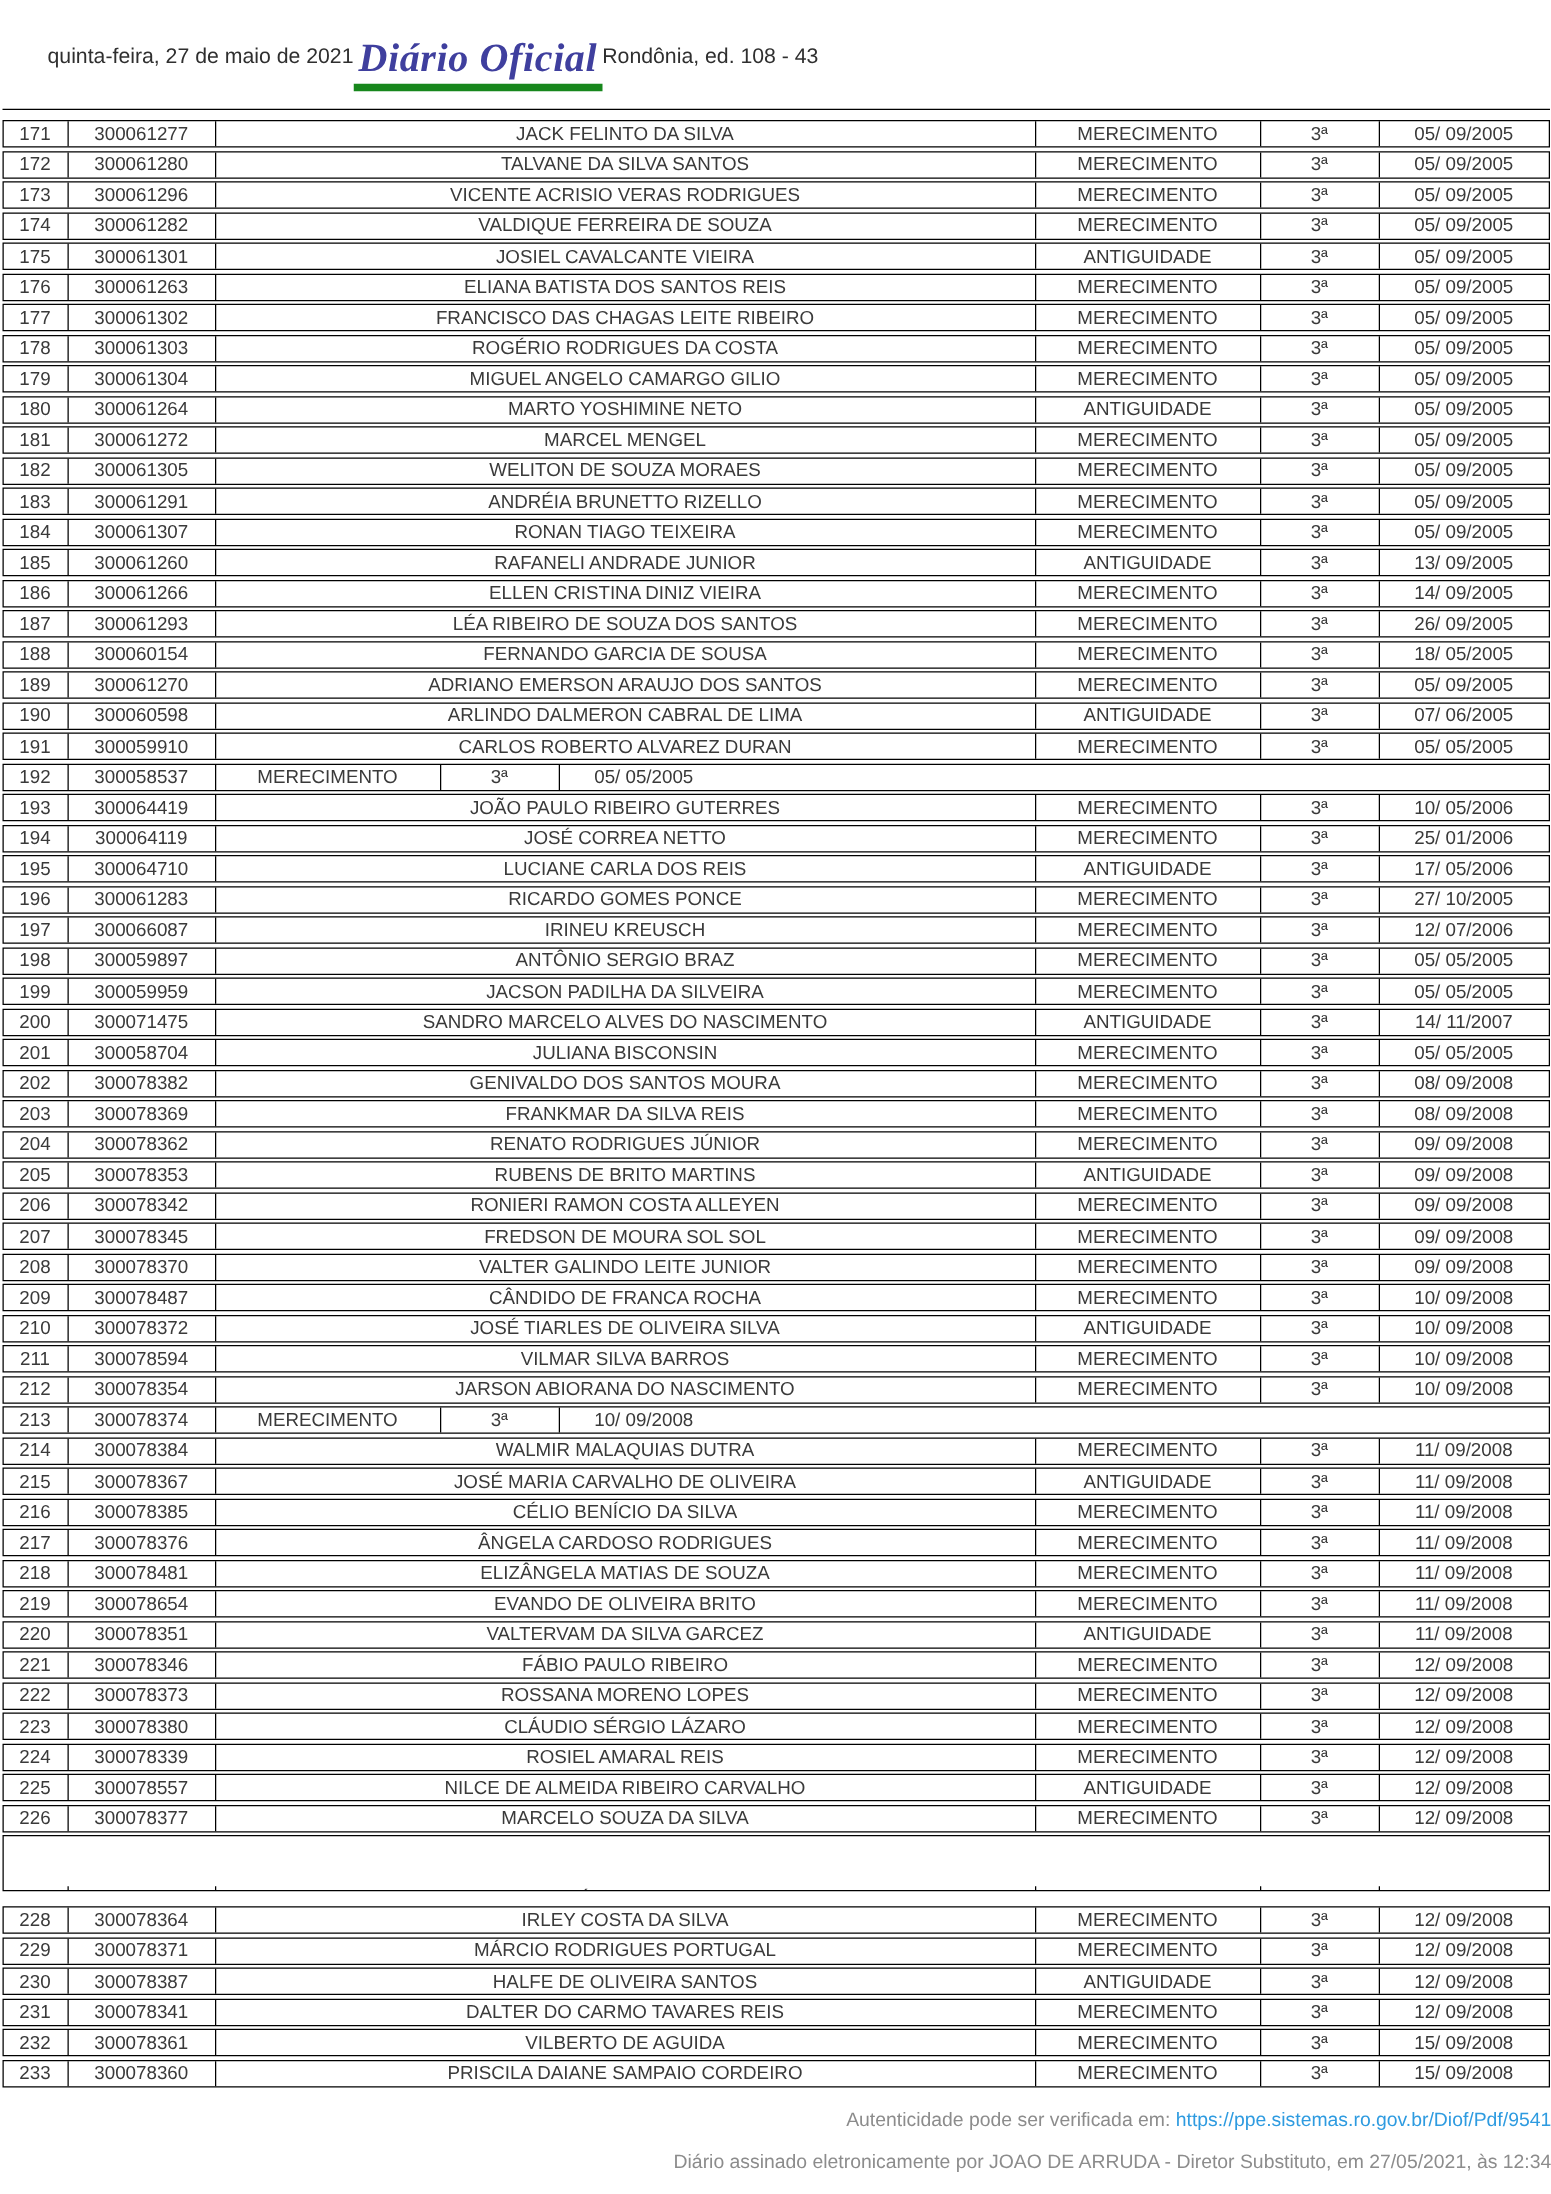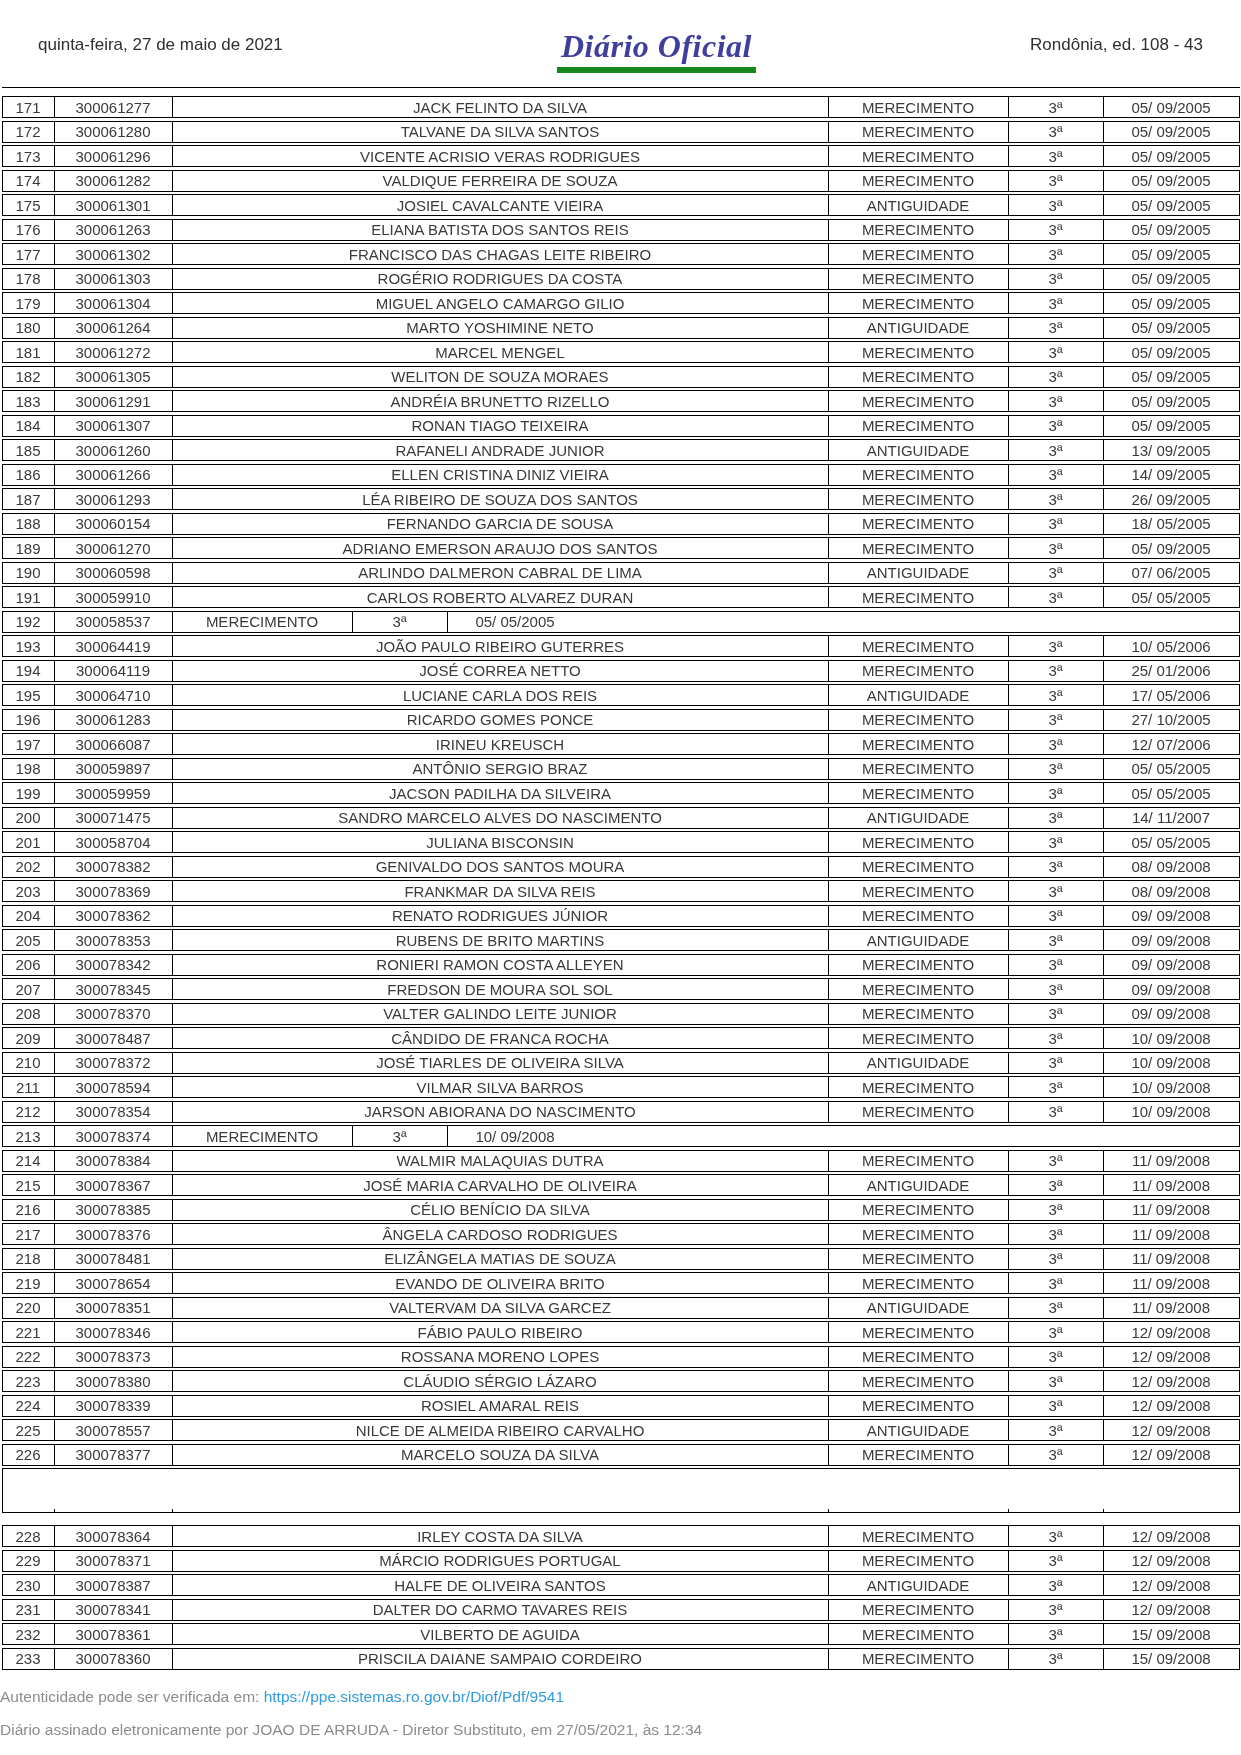--- a/index.html
+++ b/index.html
@@ -11,21 +11,21 @@
     --border-black:#000000;
   }
   *{box-sizing:border-box;}
   html,body{margin:0;padding:0;}
   body{
     width:1241px;height:1755px;overflow:hidden;background:#ffffff;
     font-family:"Liberation Sans", sans-serif;color:#2f2f2f;
   }
   
   .page-header{
-    display:flex;justify-content:space-between;align-items:flex-start;
+    display:flex;align-items:flex-start;
     padding:28px 38px 0 38px;
   }
   .header-side{font-size:17px;color:#2f2f2f;padding-top:7px;}
   .title-wrap{text-align:center;}
   .journal-title{
     font-family:"Liberation Serif", serif;font-style:italic;font-weight:bold;
     font-size:32px;color:var(--title-blue);letter-spacing:.5px;
     display:inline-block;padding:0 4px;
   }
   .title-underline{height:6px;background:var(--underline-green);margin-top:2px;}
@@ -44,21 +44,21 @@
   }
   .c-num{width:52px;}
   .c-id{width:118px;}
   .c-name{flex:1;}
   .c-type{width:180px;}
   .c-class{width:95px;}
   .c-date{width:135px;border-right:none;}
   .row.tall{height:45px;margin-bottom:12px;}
   .row.tall .cell{align-items:flex-start;padding-top:3px;margin-top:40px;}
   
-  .page-footer{text-align:left;margin-top:18px;font-size:15.5px;color:var(--footer-gray);}
+  .page-footer{text-align:right;margin-top:18px;font-size:15.5px;color:var(--footer-gray);}
   .footer-line{margin-bottom:15px;}
   .auth-link{color:var(--link-blue);text-decoration:none;cursor:pointer;}
 </style>
 </head>
 <body>
 
 <div class="page-header">
   <span class="header-side">quinta-feira, 27 de maio de 2021</span>
   <span class="title-wrap">
     <span class="journal-title">Diário Oficial</span>

